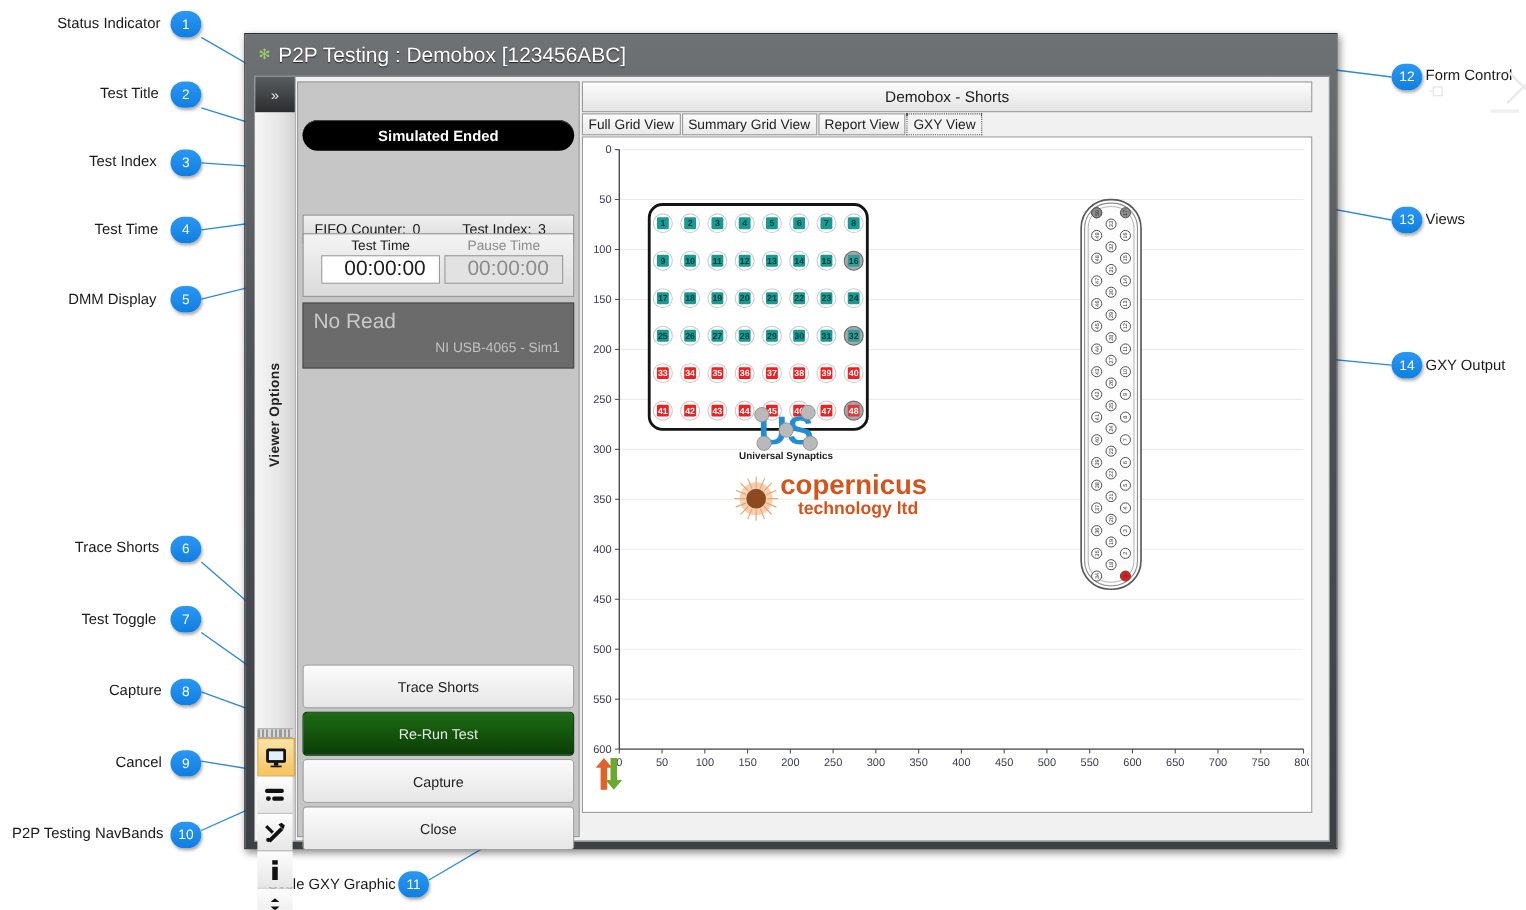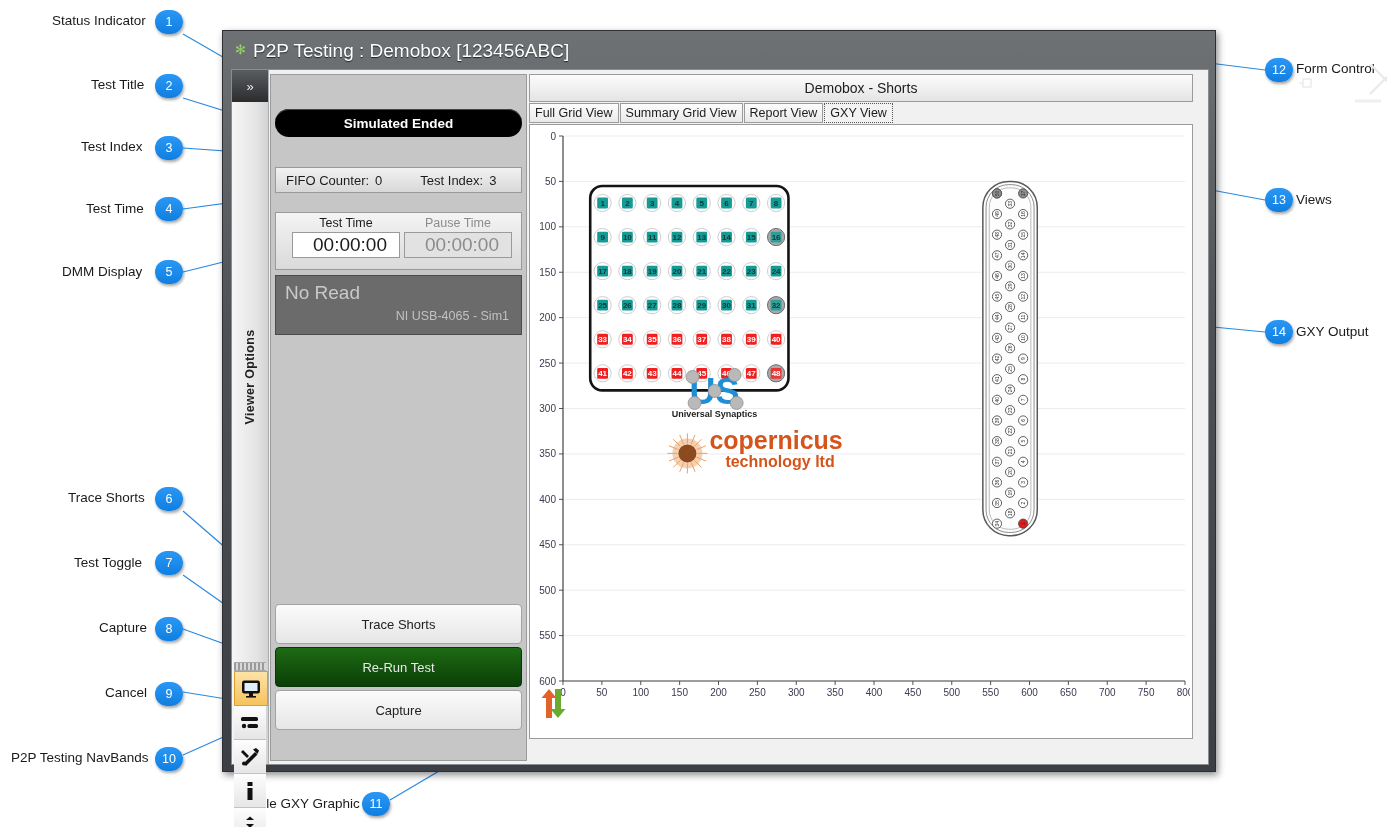--- a/index.html
+++ b/index.html
@@ -124,21 +124,21 @@
   }
   .panel-box {
     position: absolute; left: 4px;
     background: linear-gradient(180deg,#f2f2f2,#d8d8d8);
     border: 1px solid #9a9a9a;
     display: flex; align-items: center; justify-content: center;
     font-size: 13px; color: #1c1c1c;
   }
   #test-title-box { top: 79px; width: 245px; height: 25px; }
   #test-index-box {
-    top: 92px; width: 245px; height: 24px;
+    top: 120px; width: 245px; height: 24px;
     justify-content: flex-start; padding-left: 0;
   }
   #fifo-counter { margin-left: 10px; }
   #test-index { margin-left: 38px; }
   #timer-box {
     top: 137px; width: 245px; height: 56px;
     background: linear-gradient(180deg,#f4f4f4,#dadada);
     display: block;
   }
   .timer-col { position: absolute; top: 3px; }
@@ -377,20 +377,21 @@
         </div>
 
         <div id="dmm-display">
           <div id="dmm-main">No Read</div>
           <div id="dmm-sub">NI USB-4065 - Sim1</div>
         </div>
 
         <div class="action-btn" id="btn-trace">Trace Shorts</div>
         <div class="action-btn" id="btn-rerun">Re-Run Test</div>
         <div class="action-btn" id="btn-capture">Capture</div>
+        <div class="action-btn" id="btn-close-form">Close</div>
       </div>
 
       <div id="right-panel">
 
         <div id="form-header">Demobox - Shorts</div>
 
         <div id="tabstrip">
             <div class="tab">Full Grid View</div>
             <div class="tab">Summary Grid View</div>
             <div class="tab">Report View</div>

